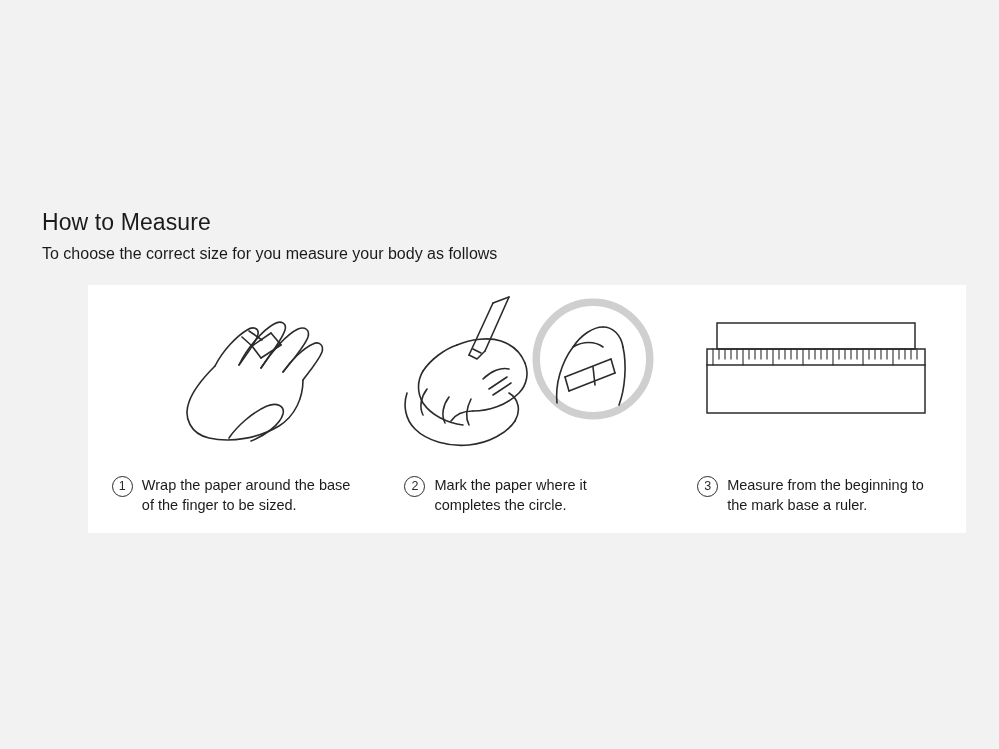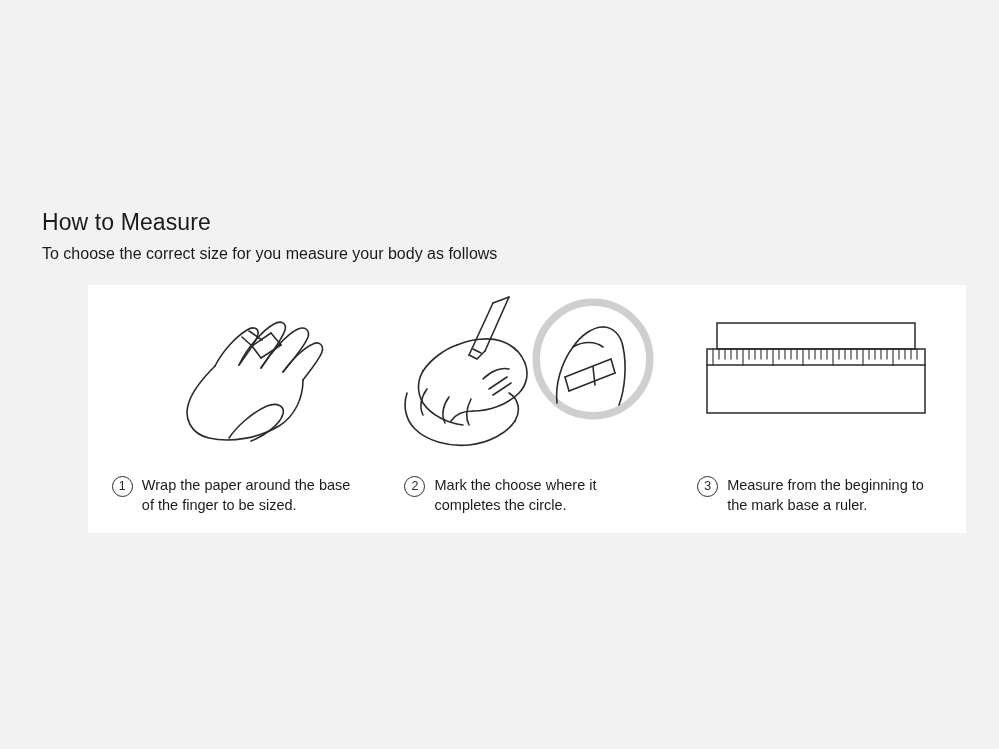--- a/index.html
+++ b/index.html
@@ -182,21 +182,21 @@
             <path d="M172 98 L218 80"></path>
             <path d="M168 84 L172 98"></path>
             <path d="M214 66 L218 80"></path>
 
             <path d="M196 74 L198 92"></path>
           </svg>
         </div>
         <div class="caption">
           <div class="caption-inner">
             <div class="num">2</div>
-            <div class="cap-text">Mark the choose where it completes the circle.</div>
+            <div class="cap-text">Mark the paper where it completes the circle.</div>
           </div>
         </div>
       </div>
 
       <div class="step">
         <div class="art">
           <svg width="230" height="130" viewBox="0 0 230 130" fill="none" stroke="#2b2b2b" stroke-width="1.5" stroke-linecap="square" stroke-linejoin="miter">
 
             <rect x="12" y="10" width="198" height="26"></rect>
 

